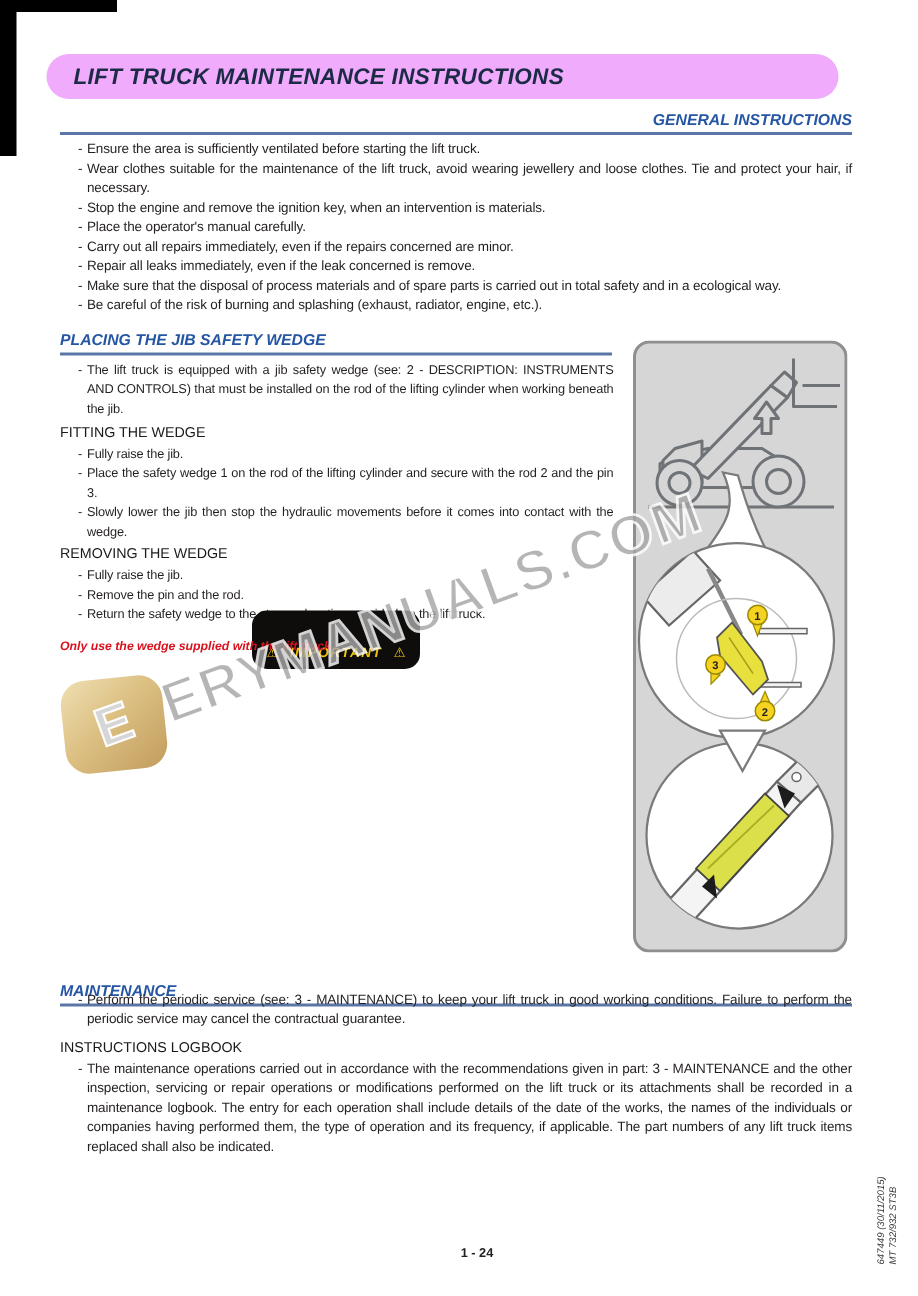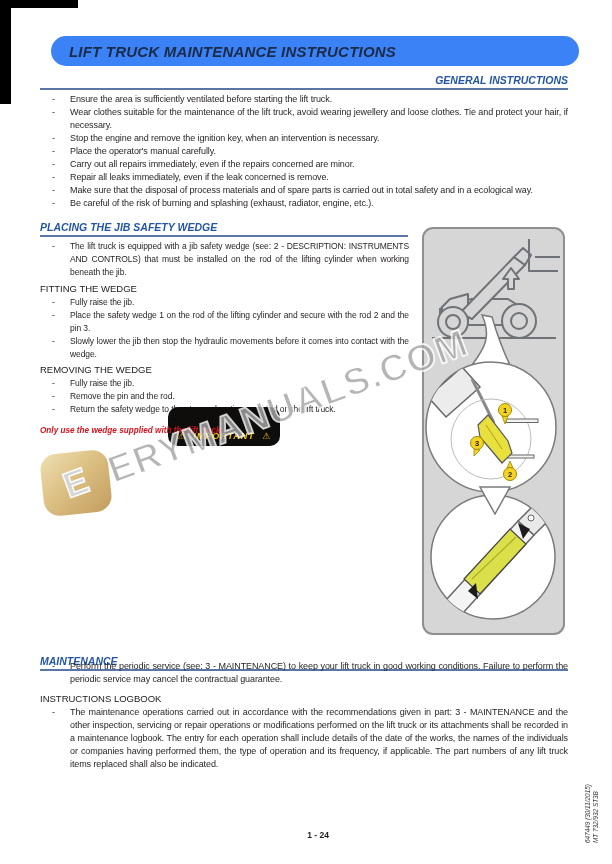--- a/index.html
+++ b/index.html
@@ -6,39 +6,39 @@
   html,body { width:612px; height:864px; }
   body {
     position:relative; width:612px; height:864px; background:#ffffff;
     font-family:"Liberation Sans", sans-serif; color:#231f20; overflow:hidden;
   }
   .artifact { position:absolute; background:#000; }
   .artifact-left { left:0; top:0; width:11px; height:104px; }
   .artifact-top  { left:0; top:0; width:78px; height:8px; }
 
   .titlebar {
-    position:absolute; left:51px; top:36px; width:528px; height:30px;
-    background:#3b82f6; border-radius:15px; display:flex; align-items:center;
+    position:absolute; left:31px; top:36px; width:528px; height:30px;
+    background:#f0abfc; border-radius:15px; display:flex; align-items:center;
     padding-left:18px;
   }
   .titlebar span {
     font-size:15px; font-weight:bold; font-style:italic; color:#1b2a45; letter-spacing:.2px;
   }
 
   .sec-head {
     position:absolute; font-size:10.5px; font-weight:bold; font-style:italic;
     color:#2456a4; border-bottom:2px solid #5a76a6; padding-bottom:2px; height:16px;
   }
   .sub-head { position:absolute; font-size:9.5px; font-weight:normal; color:#1a1a1a; }
 
   .blist { position:absolute; font-size:9px; line-height:13px; letter-spacing:-0.1px; }
   .blist.narrow { font-size:8.5px; }
   .bullet { display:flex; }
   .bullet .dash { width:6px; flex:0 0 6px; }
-  .bullet .btext { flex:1; text-align:justify;margin-left:12px; }
+  .bullet .btext { flex:1; text-align:justify; }
 
   .badge-wrap { position:absolute; left:40px; top:407px; width:368px; text-align:center; }
   .badge {
     display:inline-block; background:#0e0d0b; border-radius:10px; padding:18px 10px 3px 10px;
   }
   .badge .tri { color:#f0c40a; font-size:9px; font-style:normal; }
   .badge .lbl { color:#f0c40a; font-size:9px; font-weight:bold; font-style:italic; letter-spacing:1px; padding:0 3px; }
   .red-note {
     position:absolute; left:40px; top:426px; width:368px; text-align:left;
     color:#d8121f; font-size:8.2px; font-weight:bold; font-style:italic;
@@ -88,21 +88,21 @@
     <div class="bullet">
       <span class="dash">-</span>
       <span class="btext">Ensure the area is sufficiently ventilated before starting the lift truck.</span>
     </div>
     <div class="bullet">
       <span class="dash">-</span>
       <span class="btext">Wear clothes suitable for the maintenance of the lift truck, avoid wearing jewellery and loose clothes. Tie and protect your hair, if necessary.</span>
     </div>
     <div class="bullet">
       <span class="dash">-</span>
-      <span class="btext">Stop the engine and remove the ignition key, when an intervention is necessary.</span>
+      <span class="btext">Stop the engine and remove the ignition key, when an intervention is materials.</span>
     </div>
     <div class="bullet">
       <span class="dash">-</span>
       <span class="btext">Place the operator's manual carefully.</span>
     </div>
     <div class="bullet">
       <span class="dash">-</span>
       <span class="btext">Carry out all repairs immediately, even if the repairs concerned are minor.</span>
     </div>
     <div class="bullet">

